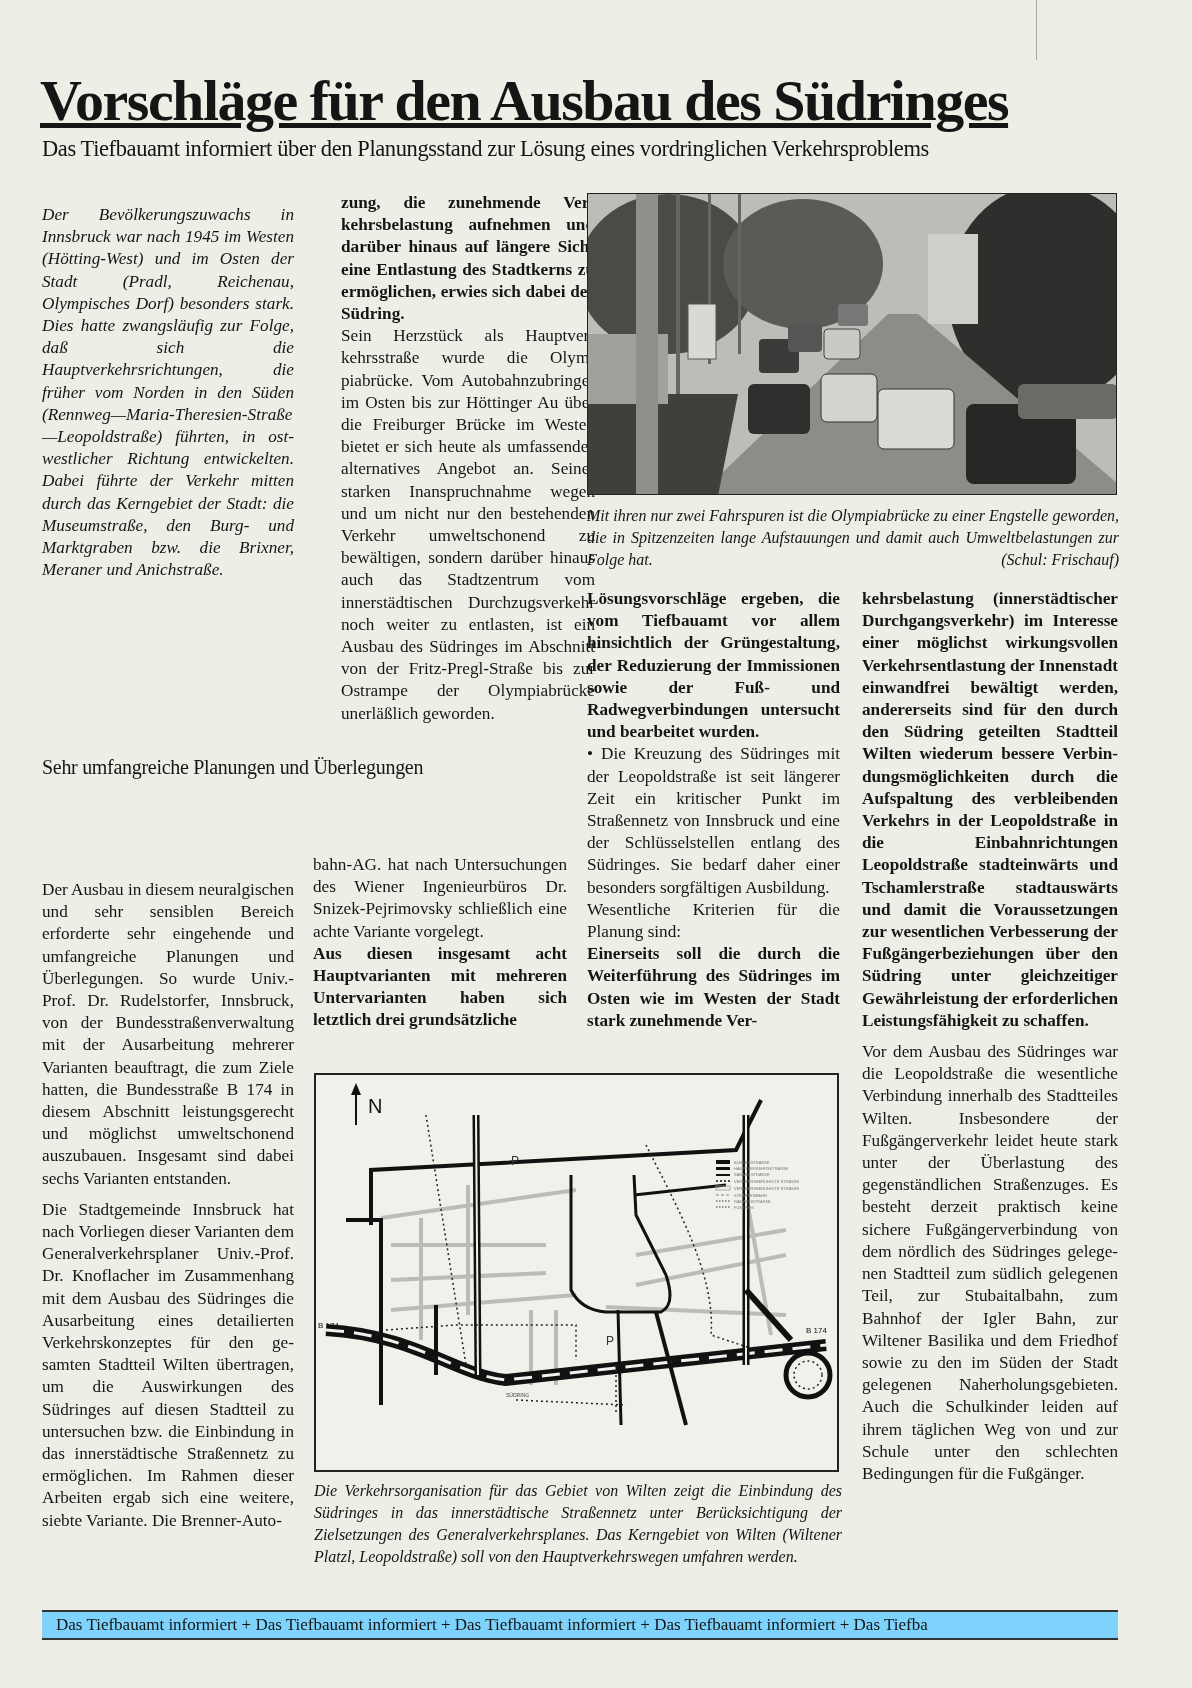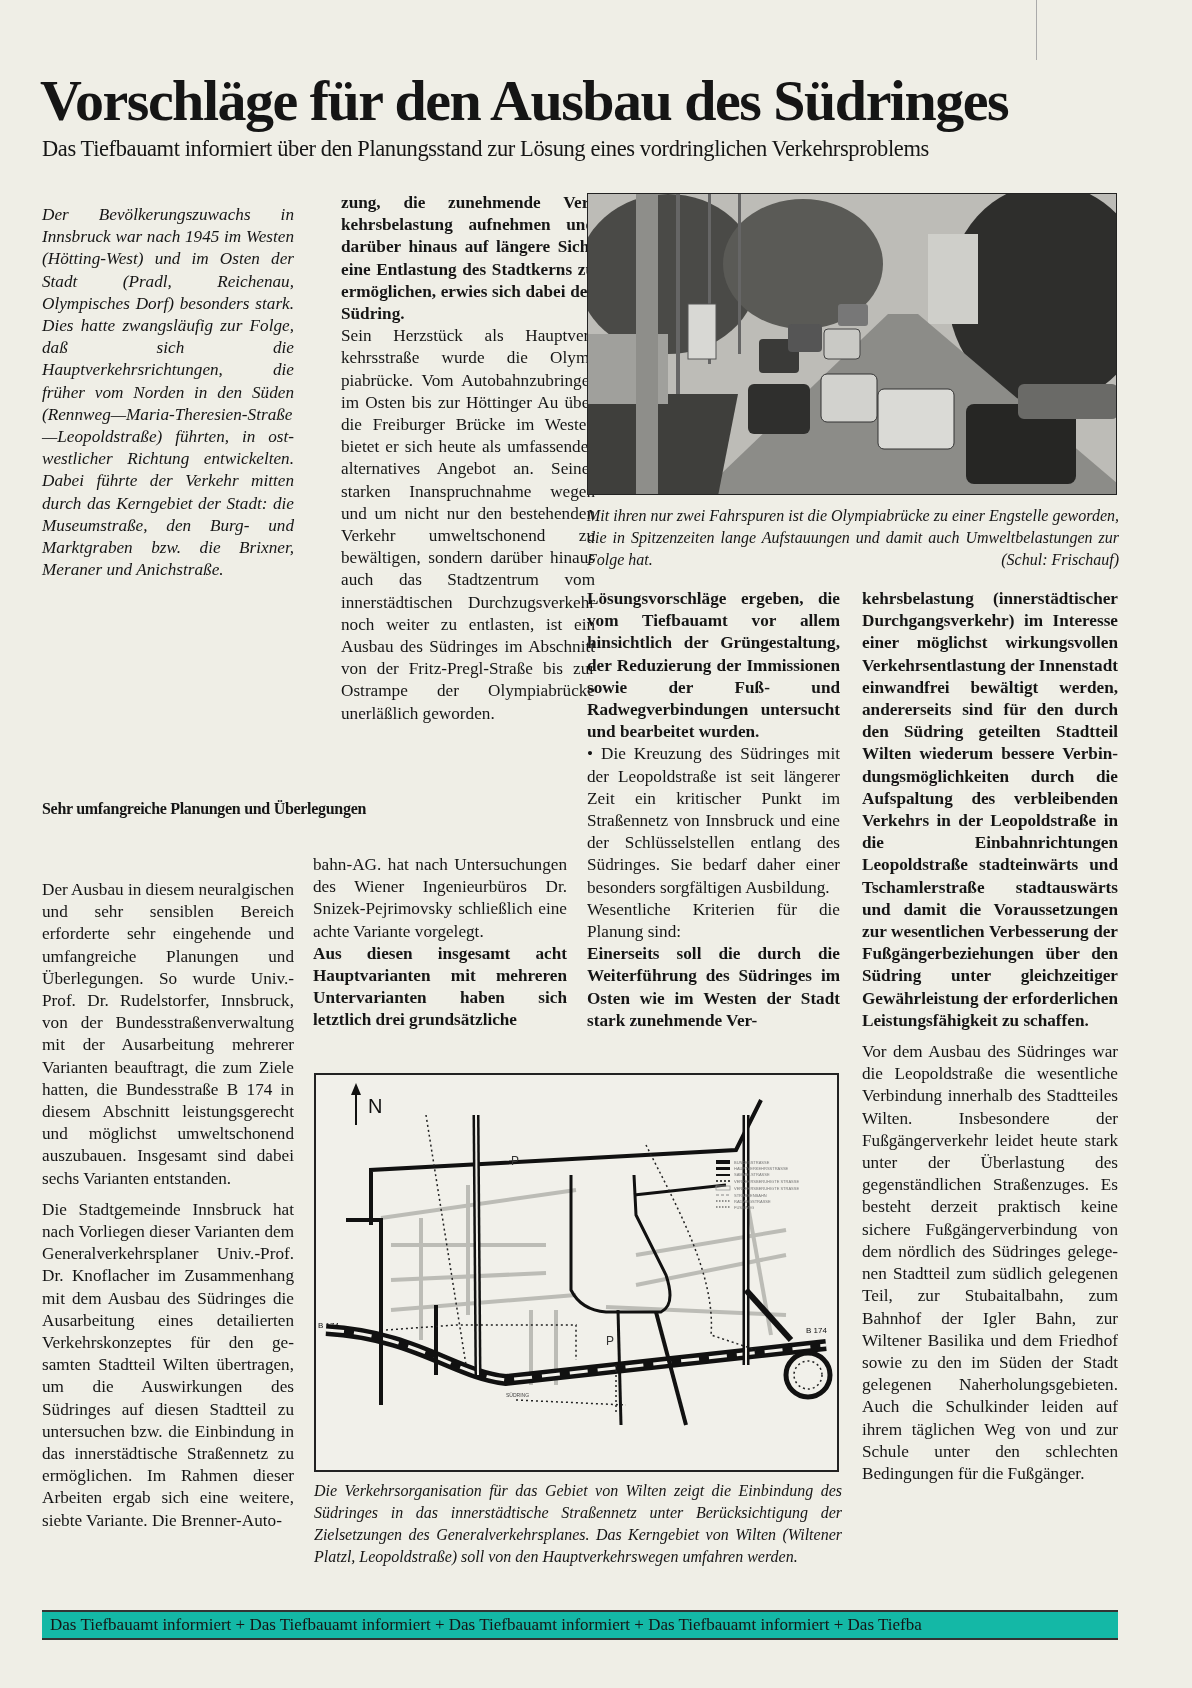--- a/index.html
+++ b/index.html
@@ -5,63 +5,64 @@
   html, body { margin: 0; padding: 0; }
   body {
     width: 1192px; height: 1688px; position: relative; overflow: hidden;
     background: #efeee6; color: #151515;
     font-family: "Liberation Serif", "DejaVu Serif", serif;
   }
   .headline {
     position: absolute; left: 40px; top: 70px; width: 1080px;
     font-size: 58px; font-weight: bold; letter-spacing: -1.5px; line-height: 62px;
     white-space: nowrap;
+    text-decoration: underline;
   }
   .subline {
     position: absolute; left: 42px; top: 136px; width: 1080px;
     font-size: 22.5px; letter-spacing: -0.4px; white-space: nowrap;
   }
   .col {
     position: absolute; font-size: 17.2px; line-height: 22.2px;
     text-align: justify; hyphens: manual;
   }
   .col p { margin: 0; }
   .col p.gap { margin-top: 9px; }
   .b { font-weight: bold; }
   .c1 { left: 42px; top: 204px; width: 252px; font-style: italic; }
   .c2 { left: 313px; top: 192px; width: 254px; margin-left: 28px; }
   .c1b { left: 42px; top: 879px; width: 252px; }
   .c2b { left: 313px; top: 854px; width: 254px; }
   .c3 { left: 587px; top: 588px; width: 253px; }
   .c4 { left: 862px; top: 588px; width: 256px; }
   .section-head {
-    position: absolute; left: 42px; top: 800px; width: 530px;
-    font-size: 16px; font-weight: bold; letter-spacing: -0.3px; white-space: nowrap;
+    position: absolute; left: 42px; top: 756px; width: 530px;
+    font-size: 20px; font-weight: normal; letter-spacing: -0.3px; white-space: nowrap;
   }
   .photo {
     position: absolute; left: 587px; top: 193px; width: 530px; height: 302px;
     border: 1.5px solid #222; box-sizing: border-box; overflow: hidden;
     background: linear-gradient(180deg, #c9c9c4 0%, #a9a9a4 40%, #8f8f8b 60%, #bdbdb8 100%);
   }
   .caption {
     position: absolute; font-style: italic; font-size: 16px; line-height: 22px;
     text-align: justify;
   }
   .cap1 { left: 587px; top: 505px; width: 532px; }
   .cap1 .credit { float: right; }
   .map {
     position: absolute; left: 314px; top: 1073px; width: 525px; height: 399px;
     border: 2px solid #222; box-sizing: border-box; background: #f1f0ea; overflow: hidden;
   }
   .cap2 { left: 314px; top: 1480px; width: 528px; }
   .footer-band {
     position: absolute; left: 42px; top: 1610px; width: 1076px; height: 30px;
-    background: #14b8a6; border-top: 2px solid #333; border-bottom: 2px solid #333;
+    background: #7dd3fc; border-top: 2px solid #333; border-bottom: 2px solid #333;
     box-sizing: border-box; font-size: 17px; line-height: 26px; white-space: nowrap;
-    overflow: hidden; padding-left: 8px;
+    overflow: hidden; padding-left: 14px;
   }
   .fold-mark { position: absolute; left: 1036px; top: 0; width: 1px; height: 60px; background: #aaa; }
 </style>
 </head>
 <body>
 
 <div class="fold-mark"></div>
 
 <h1 class="headline" style="margin:0">Vorschläge für den Ausbau des Südringes</h1>
 <div class="subline">Das Tiefbauamt informiert über den Planungsstand zur Lösung eines vordringlichen Verkehrsproblems</div>

